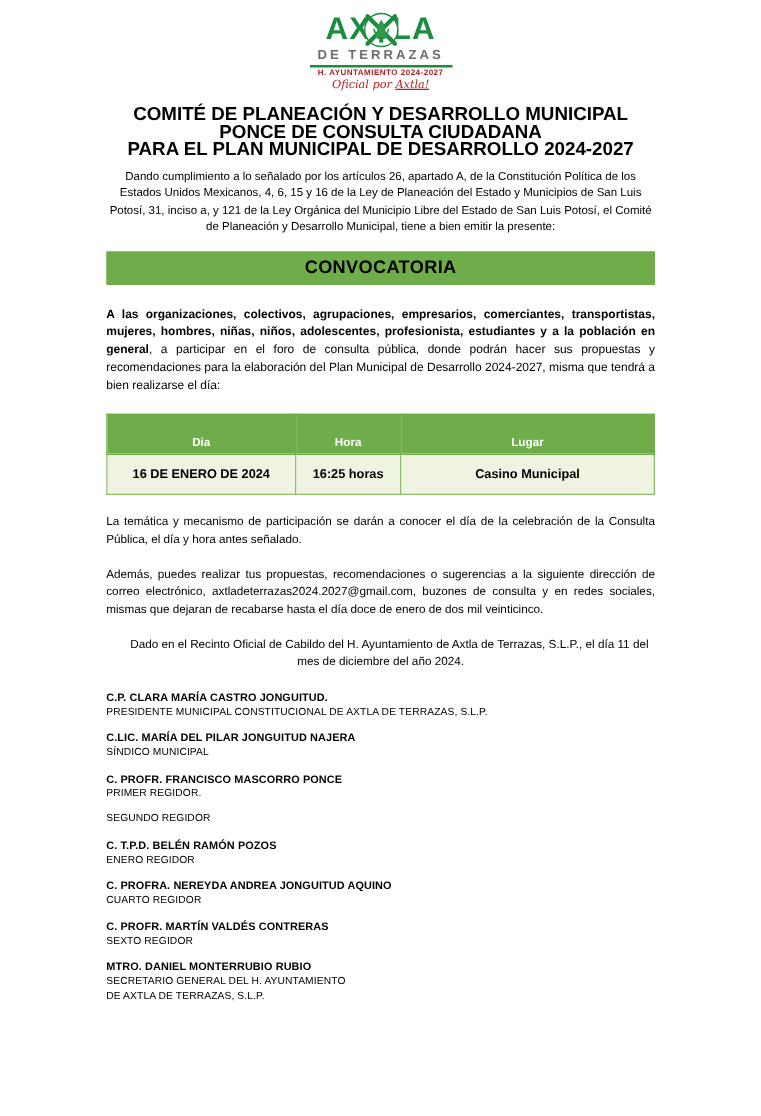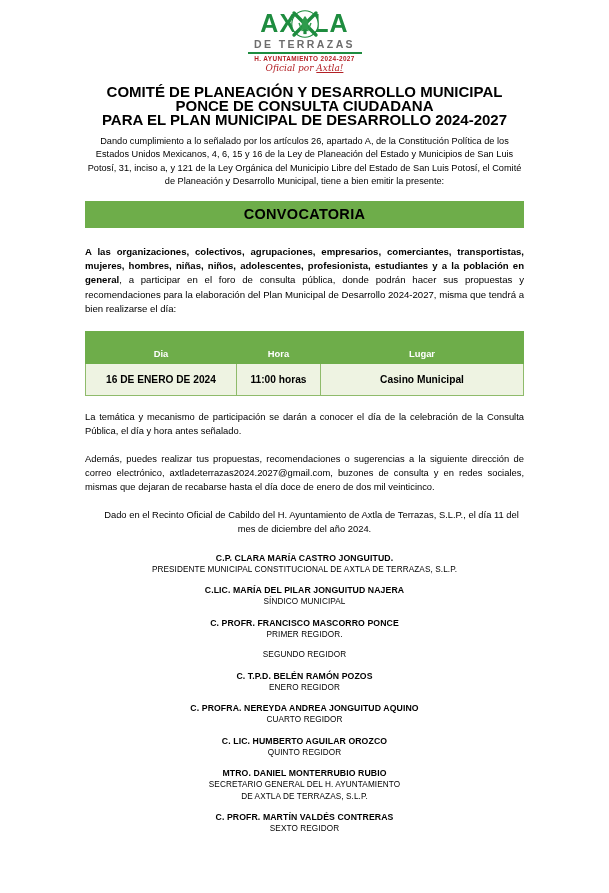--- a/index.html
+++ b/index.html
@@ -160,21 +160,20 @@
   }
   .col-dia { width: 150px; }
   .col-hora { width: 83px; }
   .col-lugar { width: 202px; }
 
   
   .signatures {
     margin-top: 16px;
   }
   .sig {
-    text-align: center;
     margin-bottom: 9px;
   }
   .sig-name {
     font-size: 8.7px;
     font-weight: bold;
     letter-spacing: 0.1px;
     line-height: 12px;
   }
   .sig-role {
     font-size: 8.2px;
@@ -225,21 +224,21 @@
     <thead>
       <tr>
         <th class="col-dia">Dia</th>
         <th class="col-hora">Hora</th>
         <th class="col-lugar">Lugar</th>
       </tr>
     </thead>
     <tbody>
       <tr>
         <td>16 DE ENERO DE 2024</td>
-        <td>11:00 horas</td>
+        <td>16:25 horas</td>
         <td>Casino Municipal</td>
       </tr>
     </tbody>
   </table>
 
   <div class="para">La temática y mecanismo de participación se darán a conocer el día de la celebración de la Consulta Pública, el día y hora antes señalado.</div>
   <div class="para">Además, puedes realizar tus propuestas, recomendaciones o sugerencias a la siguiente dirección de correo electrónico, axtladeterrazas2024.2027@gmail.com, buzones de consulta y en redes sociales, mismas que dejaran de recabarse hasta el día doce de enero de dos mil veinticinco.</div>
   <div class="para center indent">
     <span>Dado en el Recinto Oficial de Cabildo del H. Ayuntamiento de Axtla de Terrazas, S.L.P.,</span>
     <span>el día 11 del mes de diciembre del año 2024.</span>
@@ -263,26 +262,22 @@
       </div>
       <div class="sig">
         <div class="sig-name">C. T.P.D. BELÉN RAMÓN POZOS</div>
         <div class="sig-role">ENERO REGIDOR</div>
       </div>
       <div class="sig">
         <div class="sig-name">C. PROFRA. NEREYDA ANDREA JONGUITUD AQUINO</div>
         <div class="sig-role">CUARTO REGIDOR</div>
       </div>
       <div class="sig">
-        <div class="sig-name">C. LIC. HUMBERTO AGUILAR OROZCO</div>
-        <div class="sig-role">QUINTO REGIDOR</div>
+        <div class="sig-name">C. PROFR. MARTÍN VALDÉS CONTRERAS</div>
+        <div class="sig-role">SEXTO REGIDOR</div>
       </div>
       <div class="sig">
         <div class="sig-name">MTRO. DANIEL MONTERRUBIO RUBIO</div>
         <div class="sig-role">SECRETARIO GENERAL DEL H. AYUNTAMIENTO<br>DE AXTLA DE TERRAZAS, S.L.P.</div>
       </div>
-      <div class="sig">
-        <div class="sig-name">C. PROFR. MARTÍN VALDÉS CONTRERAS</div>
-        <div class="sig-role">SEXTO REGIDOR</div>
-      </div>
     </div>
 
 </div>
 
 </body></html>

